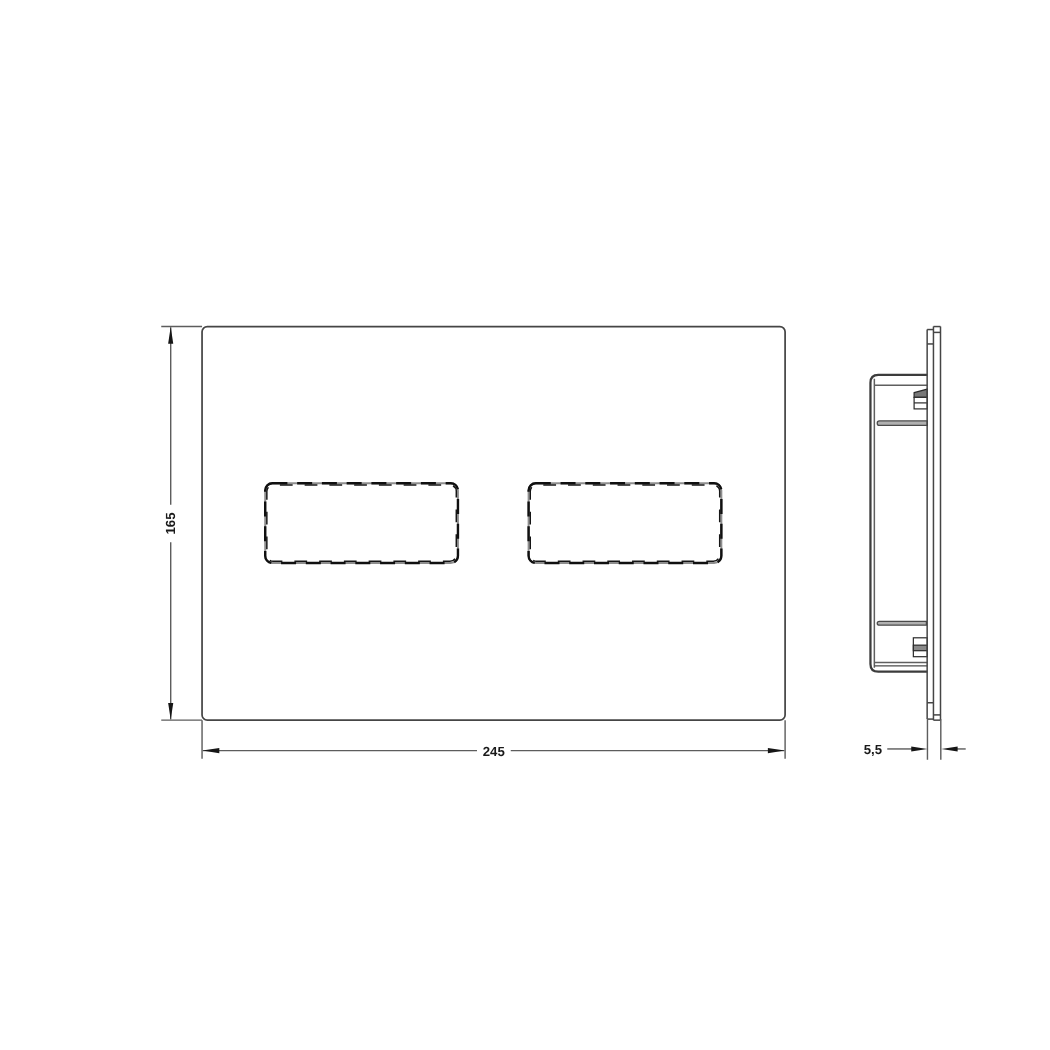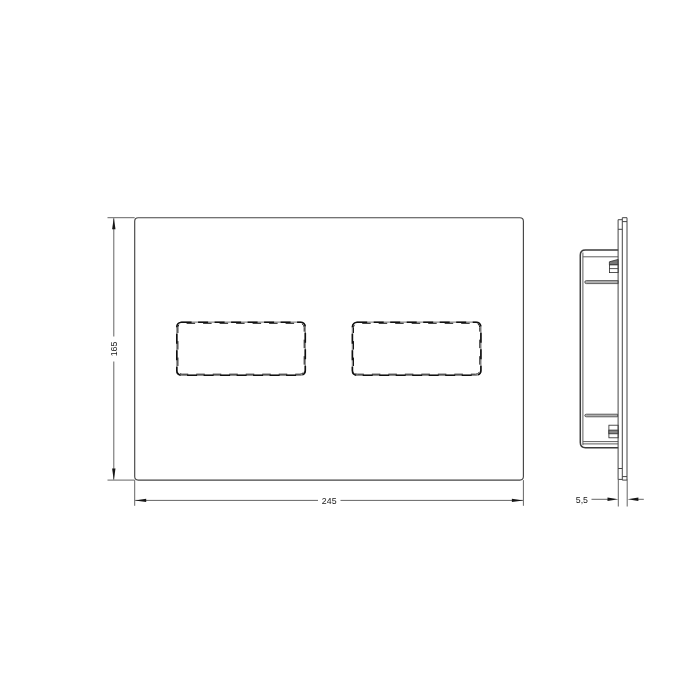--- a/index.html
+++ b/index.html
@@ -1,16 +1,16 @@
 <!DOCTYPE html>
 <html><head>
 <meta charset="utf-8">
 <style>
   html,body{margin:0;padding:0;background:#ffffff;}
-  .page{width:640px;height:700px;position:relative;font-family:"Liberation Sans", sans-serif;}
+  .page{width:640px;height:700px;position:relative;font-family:"Liberation Sans", sans-serif;font-weight:bold;}
   text{font-family:"Liberation Sans", sans-serif;fill:#1a1a1a;}
 </style>
 </head>
 <body>
 <div class="page">
 <svg width="700" height="700" viewBox="0 0 700 700">
 
   <rect x="0" y="0" width="700" height="700" fill="#ffffff"></rect>
 
   <rect x="134.7" y="217.7" width="388.7" height="262.4" rx="3.5" fill="none" stroke="#454545" stroke-width="1.15"></rect>

